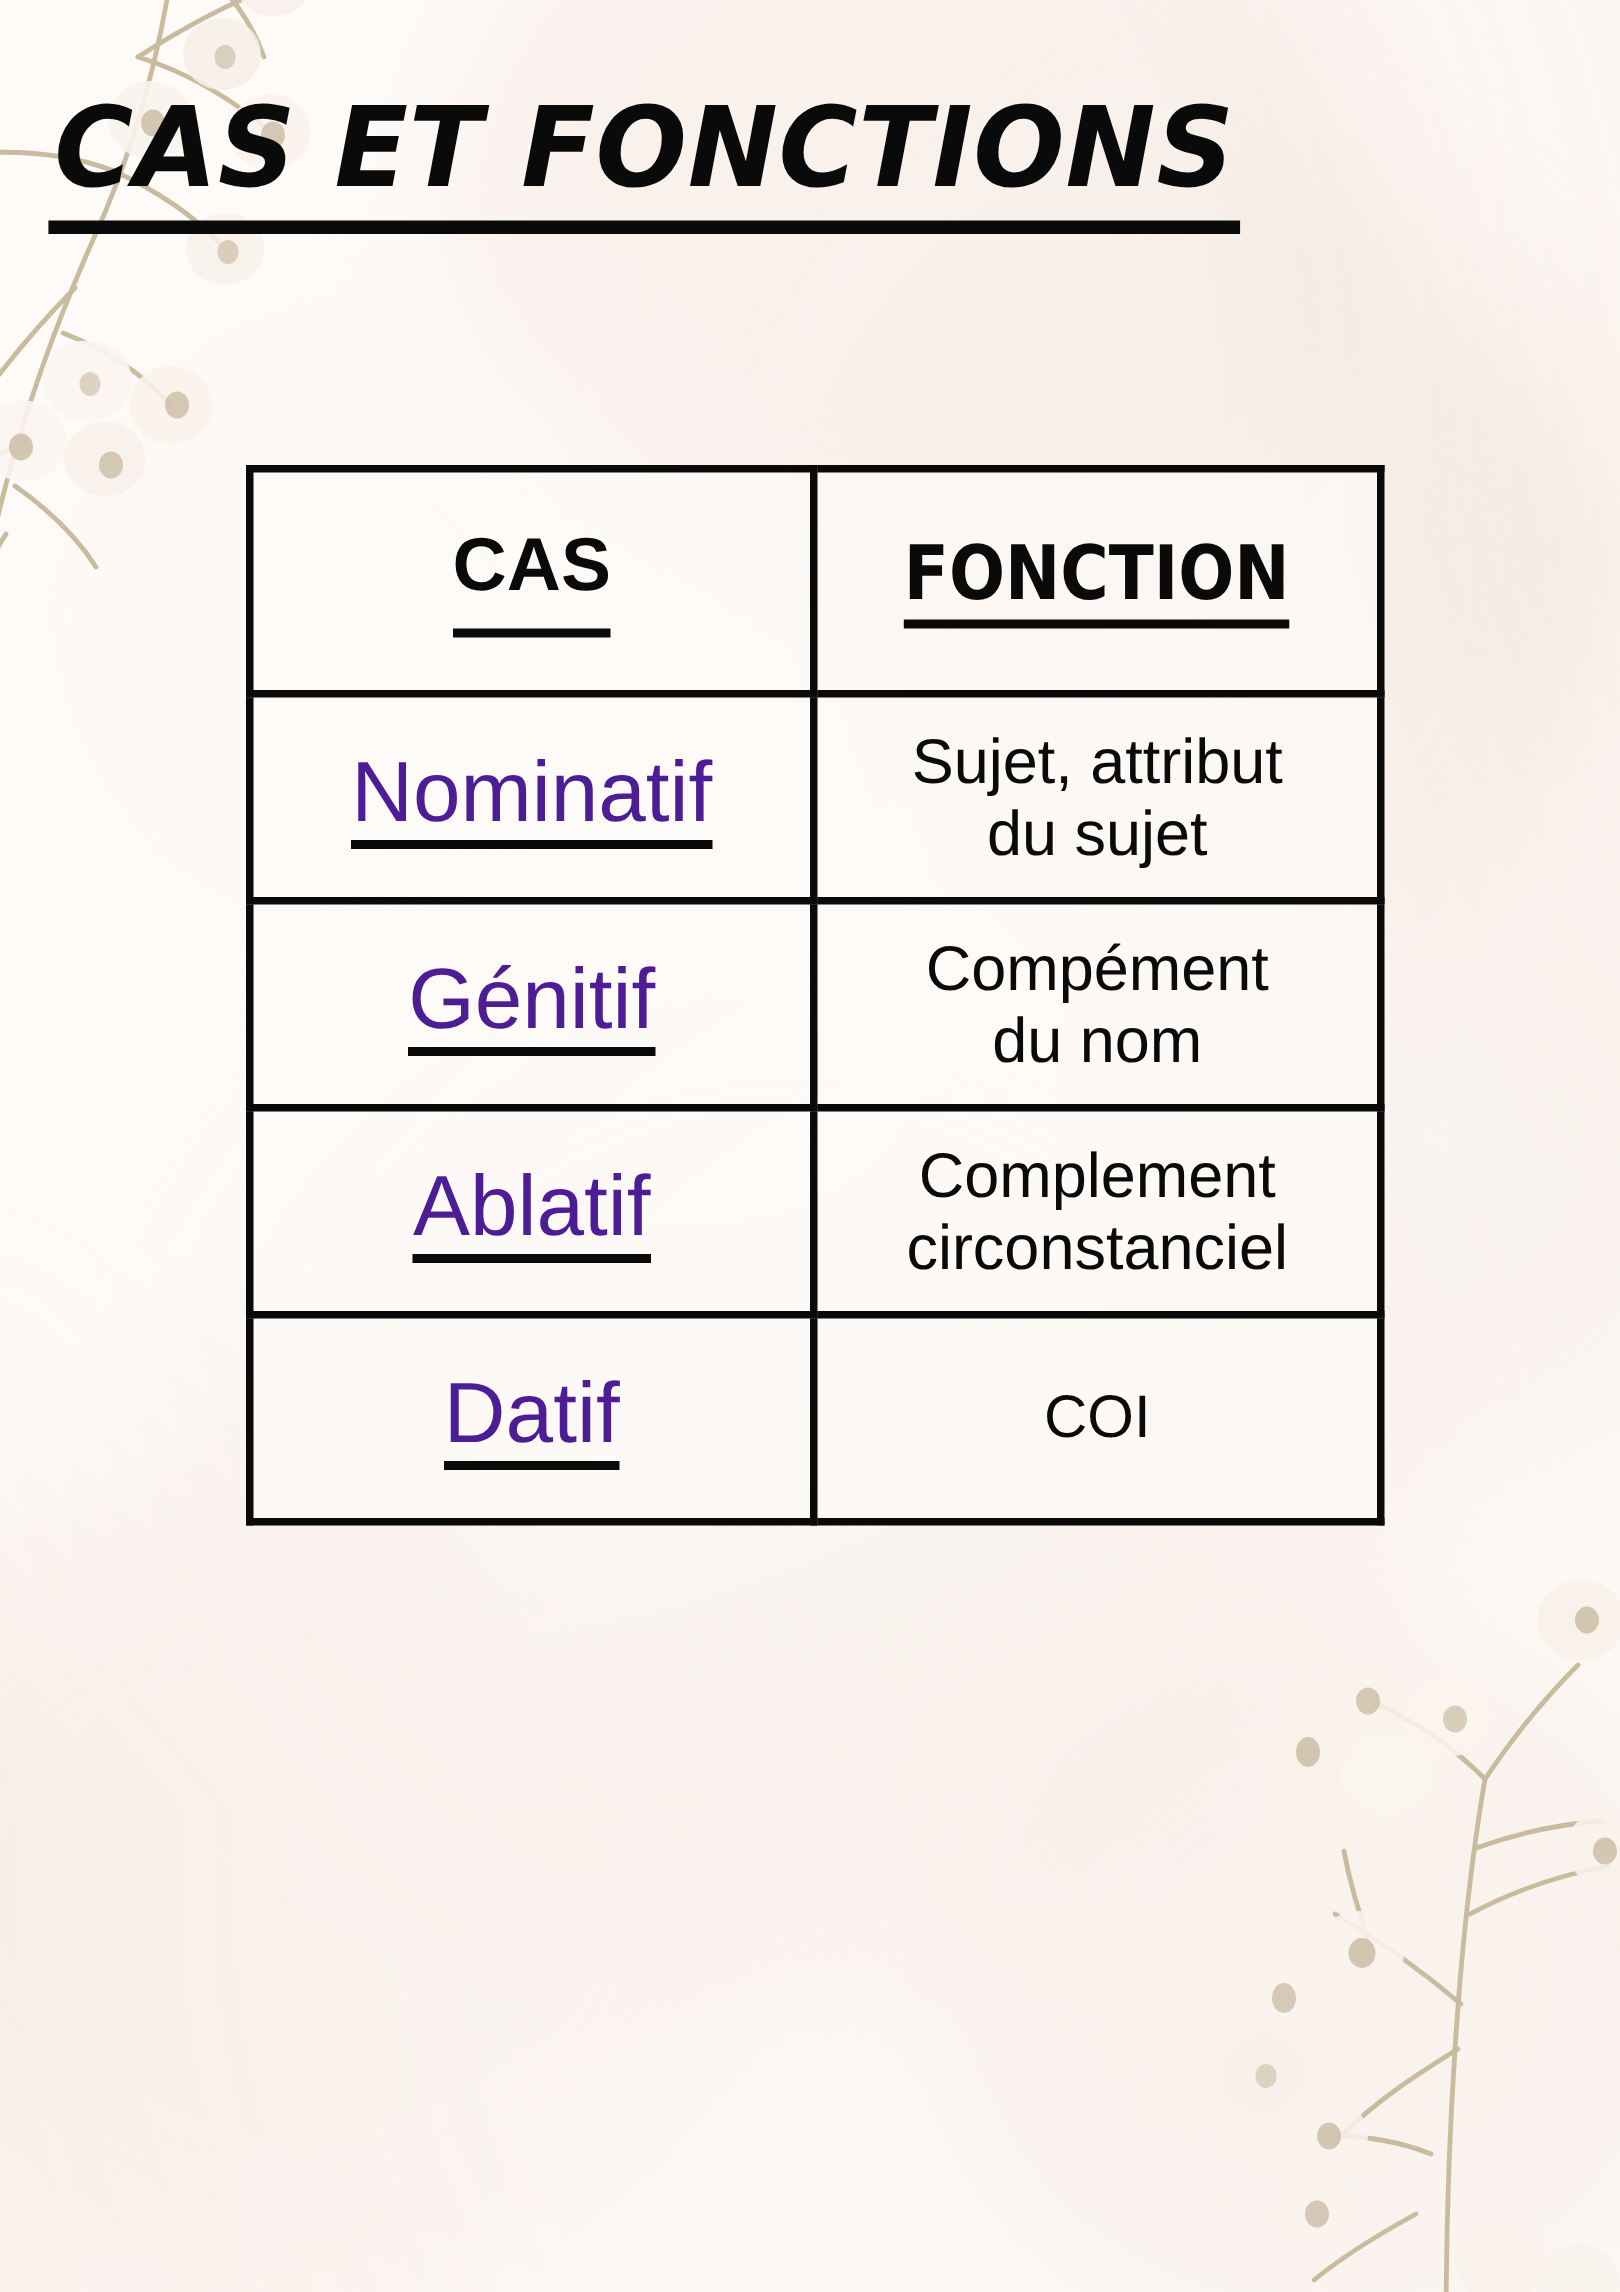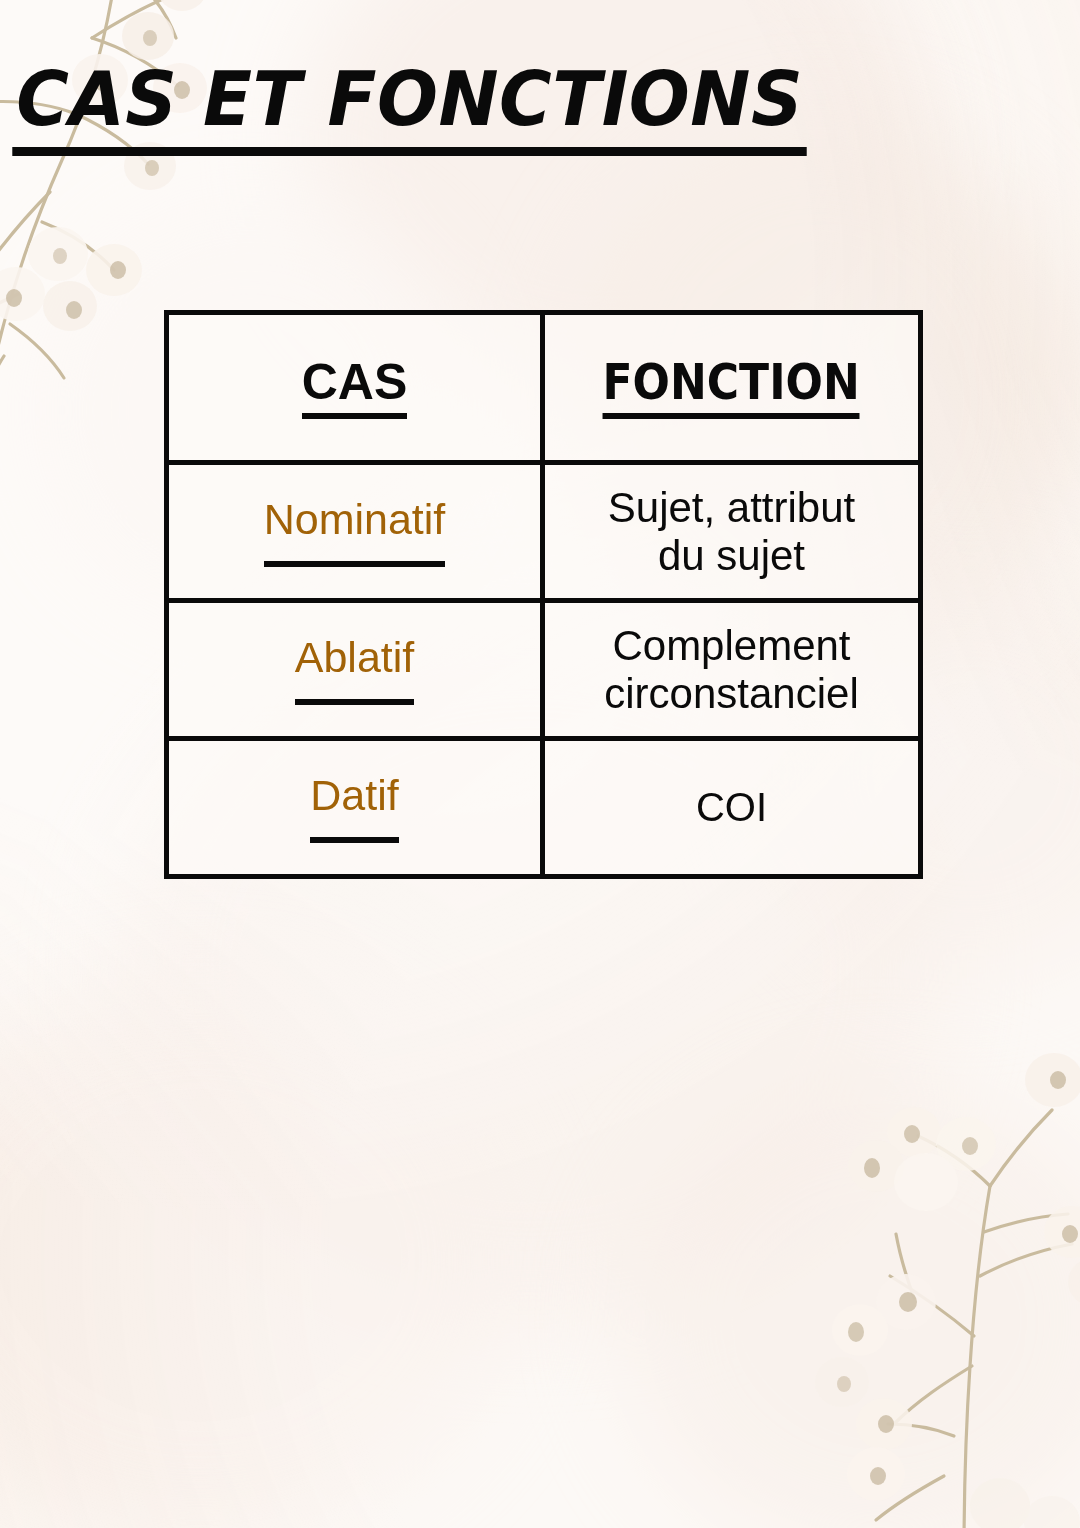--- a/index.html
+++ b/index.html
@@ -49,21 +49,21 @@
   }
   .floral-tl { left: -58px; top: -36px;  width: 330px; height: 470px; }
   .floral-br { right: -34px; bottom: -28px; width: 300px; height: 520px; }
 
   
   .title-wrap {
     position: absolute;
     left: 0;
     top: 62px;
     width: 860px;
-    text-align: left;
+    text-align: center;
     z-index: 5;
   }
   .title {
     display: inline-block;
     font-family: "DejaVu Sans", sans-serif;
     font-size: 74px;
     font-weight: 700;
     font-style: italic;
     letter-spacing: 0.5px;
     color: #0a0a0a;
@@ -101,45 +101,45 @@
   tr.header-row td { height: 145px; }
   tr.data-row td   { height: 133px; }
 
   .hdr-cas {
     font-family: "Liberation Sans", sans-serif;
     font-size: 50px;
     font-weight: 700;
     color: #0a0a0a;
     display: inline-block;
     border-bottom: 6px solid #0a0a0a;
-    padding-bottom: 4px;
+    padding-bottom: 16px;
     line-height: 1.05;
   }
   .hdr-fonc {
     font-family: "DejaVu Sans", sans-serif;
     font-size: 50px;
     font-weight: 700;
     color: #0a0a0a;
     display: inline-block;
     border-bottom: 6px solid #0a0a0a;
     padding-bottom: 4px;
     line-height: 1.05;
     transform: scaleX(0.88);
     transform-origin: center;
     white-space: nowrap;
   }
 
   .case-name {
     font-family: "Liberation Sans", sans-serif;
-    font-size: 43px;
+    font-size: 57px;
     font-weight: 400;
-    color: #a16207;
+    color: #4c1d95;
     display: inline-block;
     border-bottom: 6px solid #0a0a0a;
-    padding-bottom: 18px;
+    padding-bottom: 0;
     line-height: 1.1;
     white-space: nowrap;
   }
 
   .fonc-text {
     font-family: Liberation Sans, sans-serif;
     font-size: 42px;
     font-weight: 400;
     color: #0a0a0a;
     line-height: 1.12;
@@ -279,20 +279,29 @@
           <span class="case-name">Nominatif</span>
         </td>
         <td>
           <span class="fonc-text">Sujet, attribut
 du sujet</span>
         </td>
       </tr>
 
 
 
+      <tr class="data-row">
+        <td>
+          <span class="case-name">Génitif</span>
+        </td>
+        <td>
+          <span class="fonc-text">Compément
+du nom</span>
+        </td>
+      </tr>
 
       <tr class="data-row">
         <td>
           <span class="case-name">Ablatif</span>
         </td>
         <td>
           <span class="fonc-text">Complement
 circonstanciel</span>
         </td>
       </tr>

